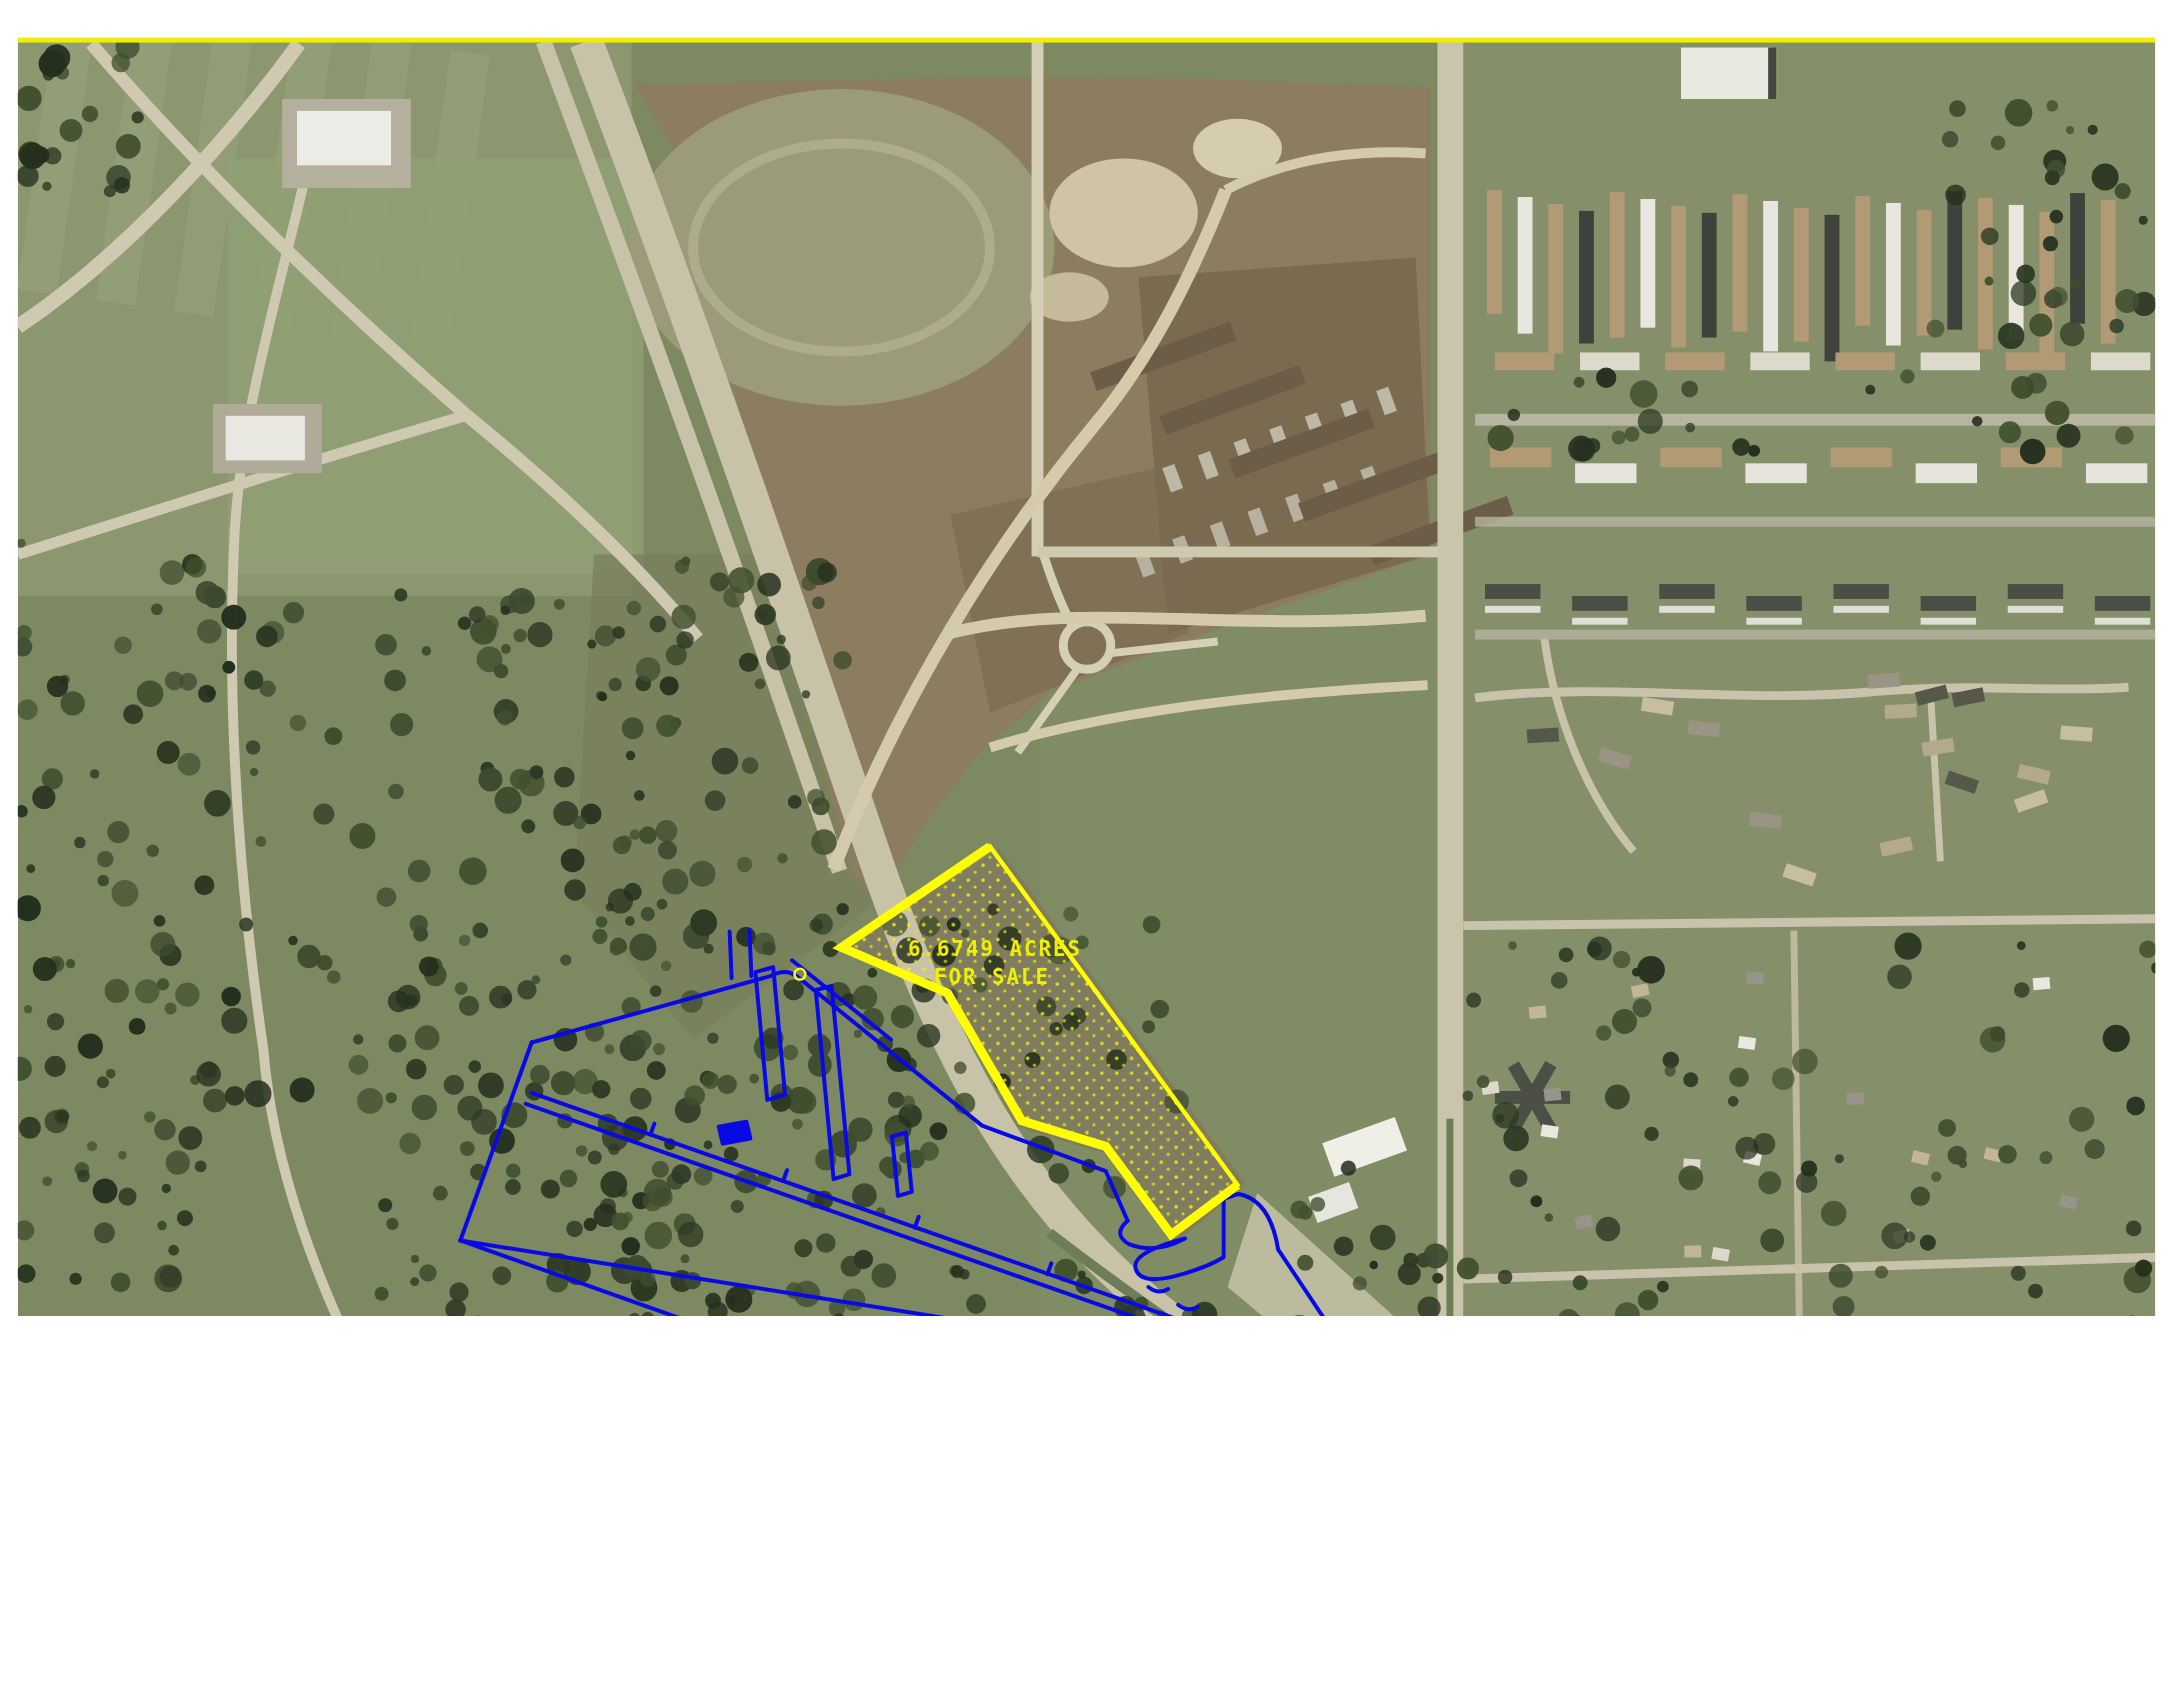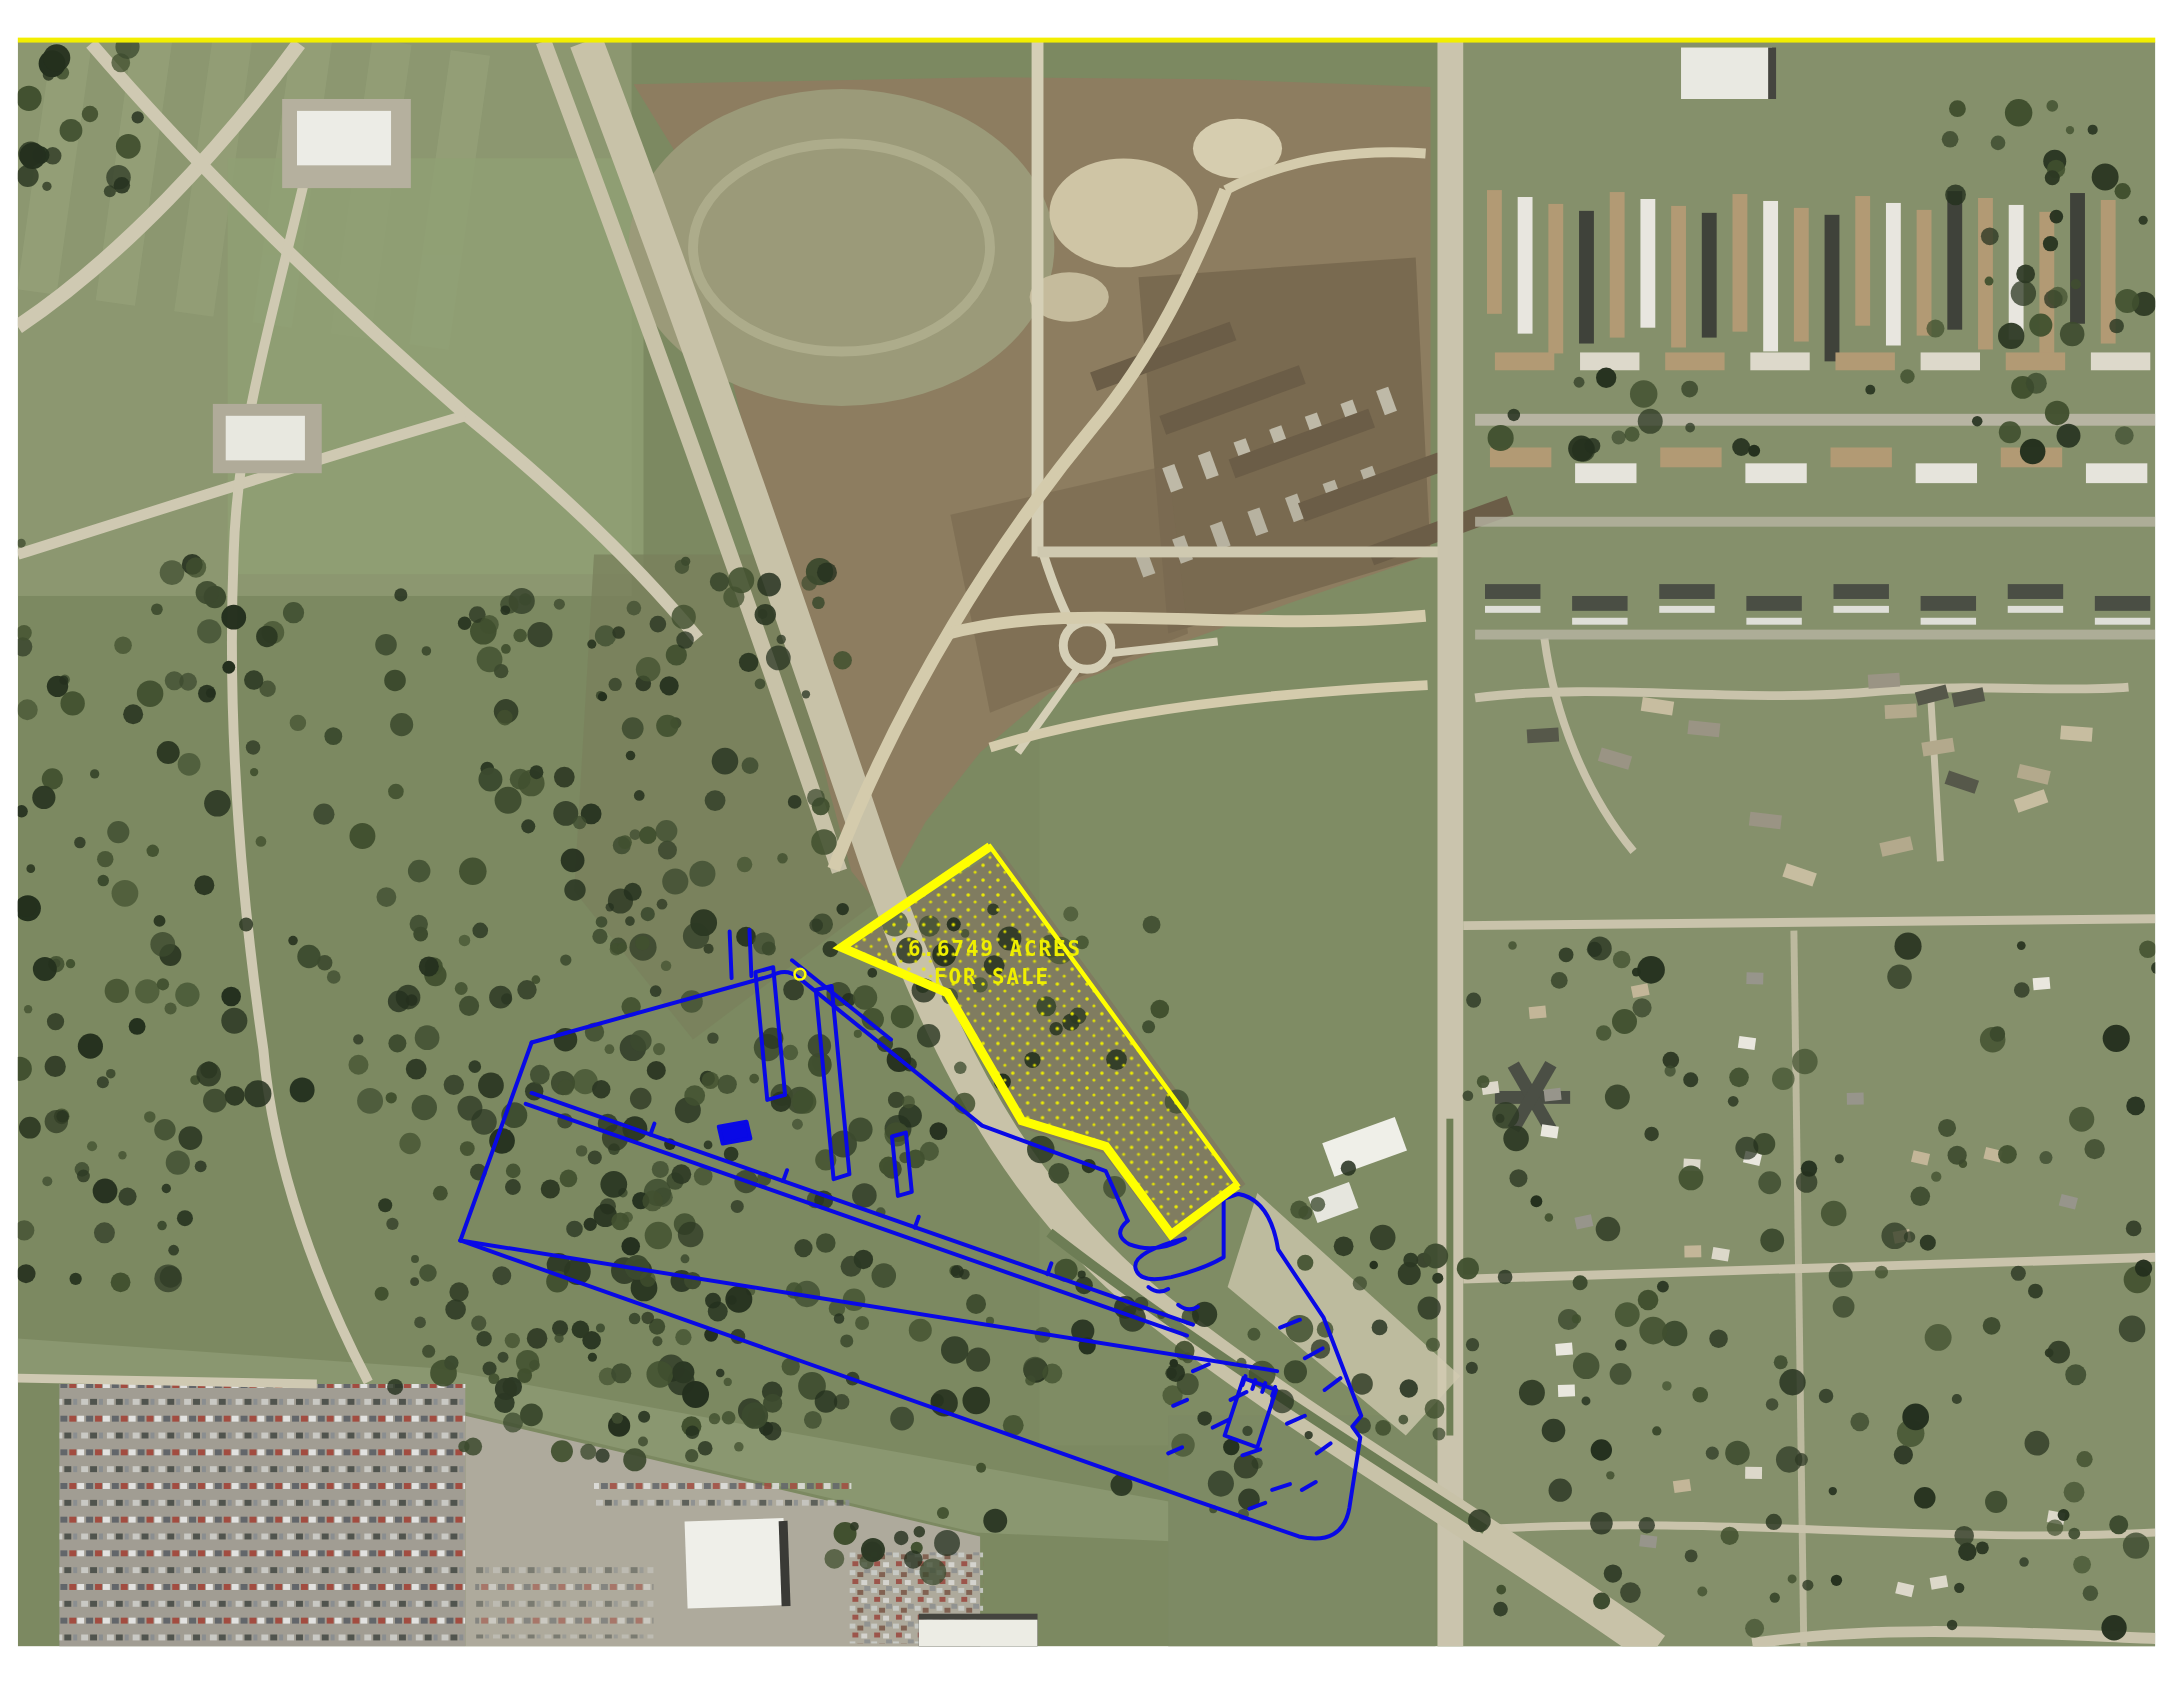--- a/index.html
+++ b/index.html
@@ -1,16 +1,16 @@
 <!DOCTYPE html>
 <html><head>
 <meta charset="utf-8">
 <style>
   html,body{margin:0;padding:0;background:#ffffff;}
-  #canvas{position:relative;width:2179px;height:1684px;background:#ffffff;overflow:hidden;
+  #canvas{position:relative;width:2179px;height:1316px;background:#ffffff;overflow:hidden;
           font-family:"DejaVu Sans Mono","Liberation Mono",monospace;}
   svg{display:block}
   .parcel-label{font-family:"DejaVu Sans Mono","Liberation Mono",monospace;font-size:21px;
                 font-weight:600;letter-spacing:2px;text-anchor:middle;}
 </style>
 </head>
 <body>
 
 <div id="canvas">
 <svg width="2179" height="1684" viewBox="0 0 2201 1701">

